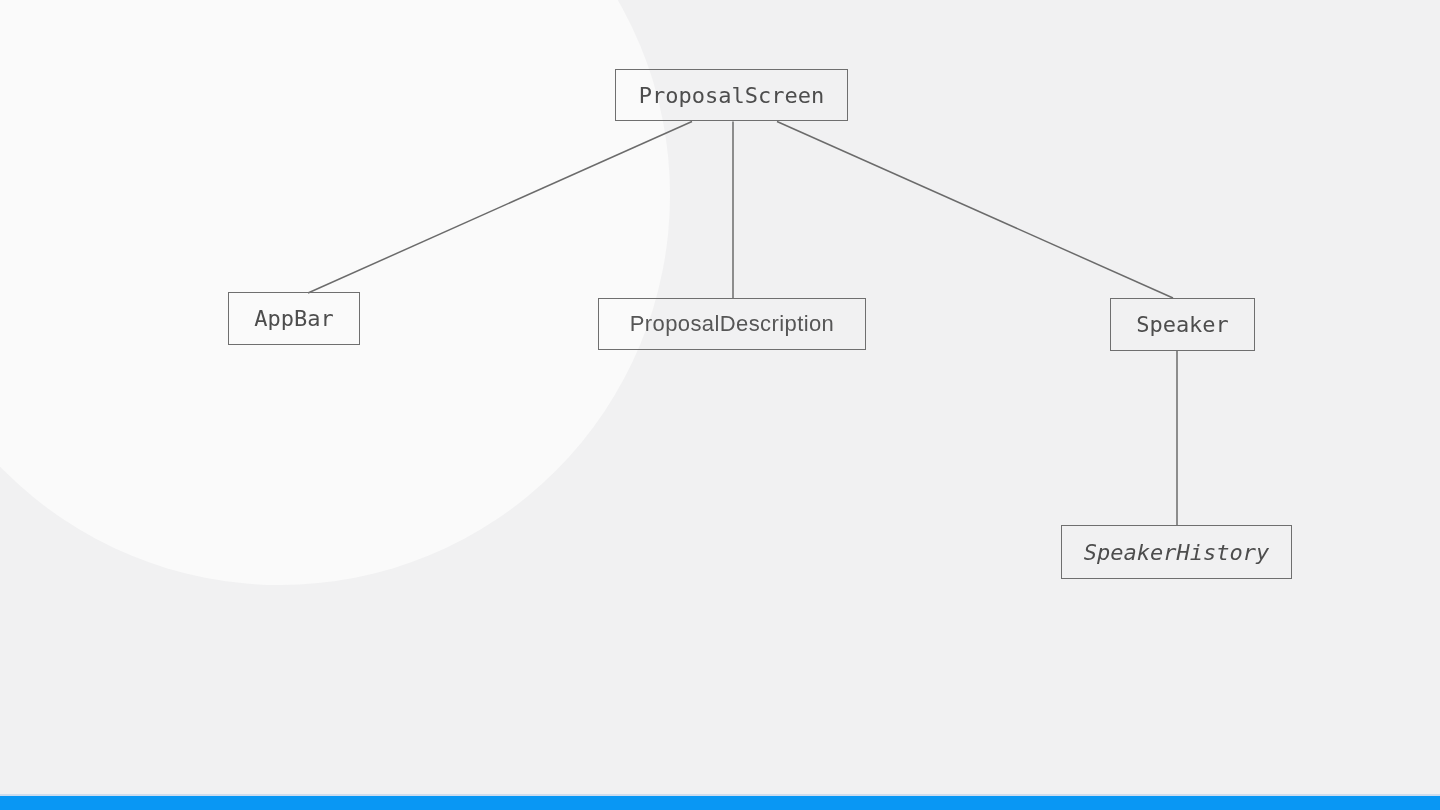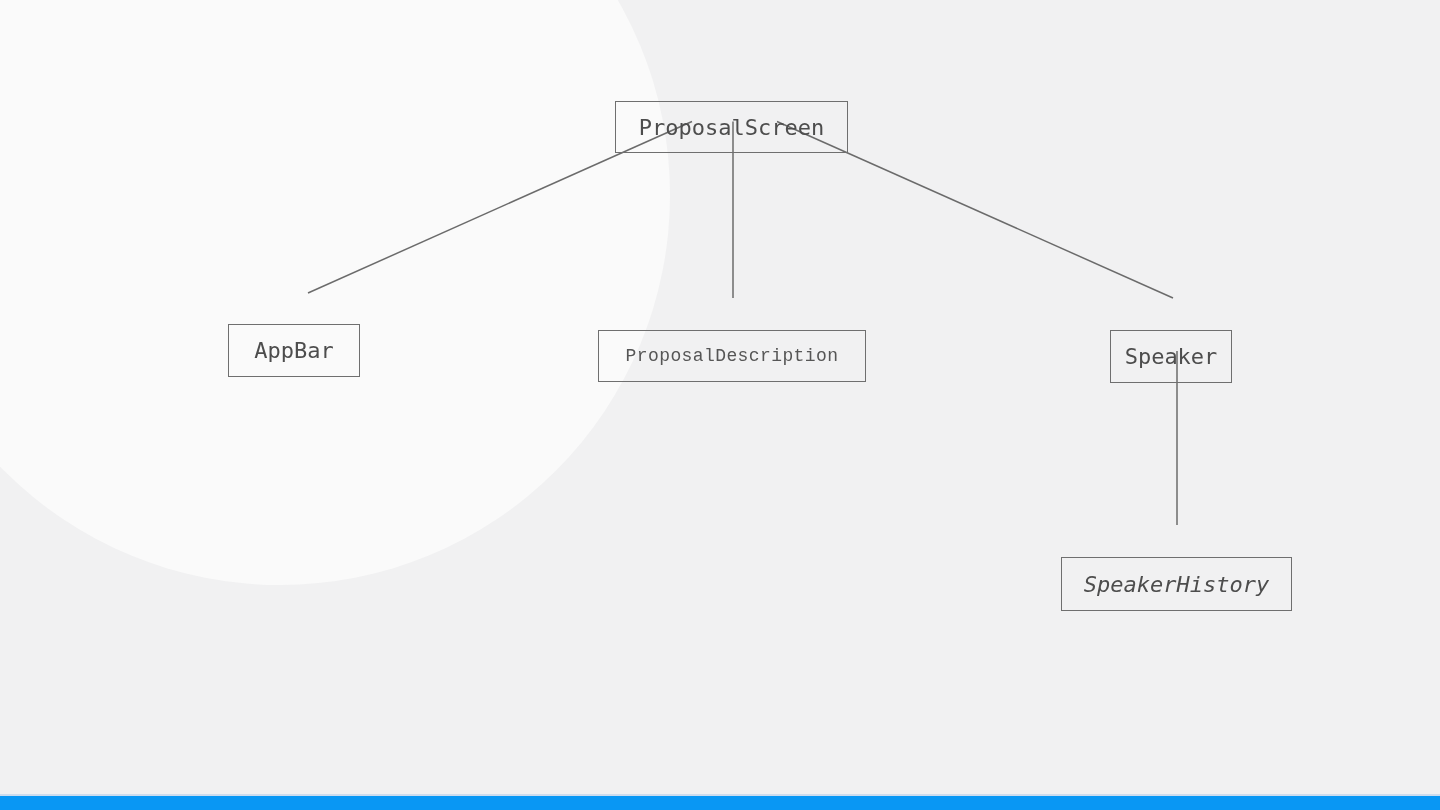--- a/index.html
+++ b/index.html
@@ -42,32 +42,31 @@
     box-sizing: border-box;
     border: 1.5px solid #6f6f6f;
     background: transparent;
     display: flex;
     align-items: center;
     justify-content: center;
     color: #4d4d4d;
     font-family: "DejaVu Sans Mono", monospace;
     font-size: 22px;
     white-space: nowrap;
-    margin-top: 32px;
   }
   .node--proposal-screen    { left: 615px;  top: 69px;  width: 233px; height: 52px; }
   .node--app-bar            { left: 228px;  top: 292px; width: 132px; height: 53px; align-items: center; }
   .node--proposal-description {
     left: 598px; top: 298px; width: 268px; height: 52px;
-    font-family: Liberation Mono, monospace;
-    font-size: 18px;
+    font-family: Liberation Sans, sans-serif;
+    font-size: 22px;
     letter-spacing: 0.4px;
     color: #565656;
   }
-  .node--speaker            { left: 1110px; top: 298px; width: 122px; height: 53px; }
+  .node--speaker            { left: 1110px; top: 298px; width: 145px; height: 53px; }
   .node--speaker-history    { left: 1061px; top: 525px; width: 231px; height: 54px; font-style: italic; }
 
   
   .footer-topline {
     position: absolute;
     left: 0;
     top: 794px;
     width: 1440px;
     height: 2px;
     background: #cddcee;

